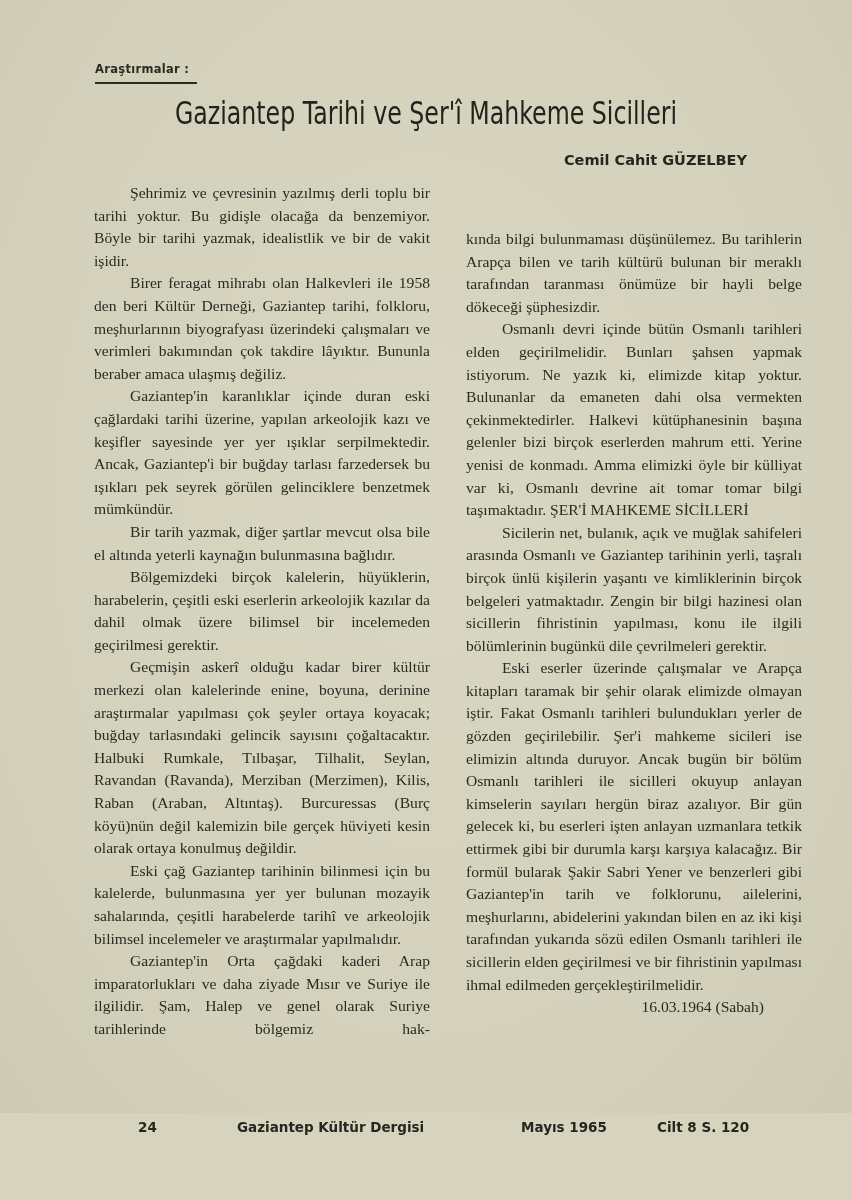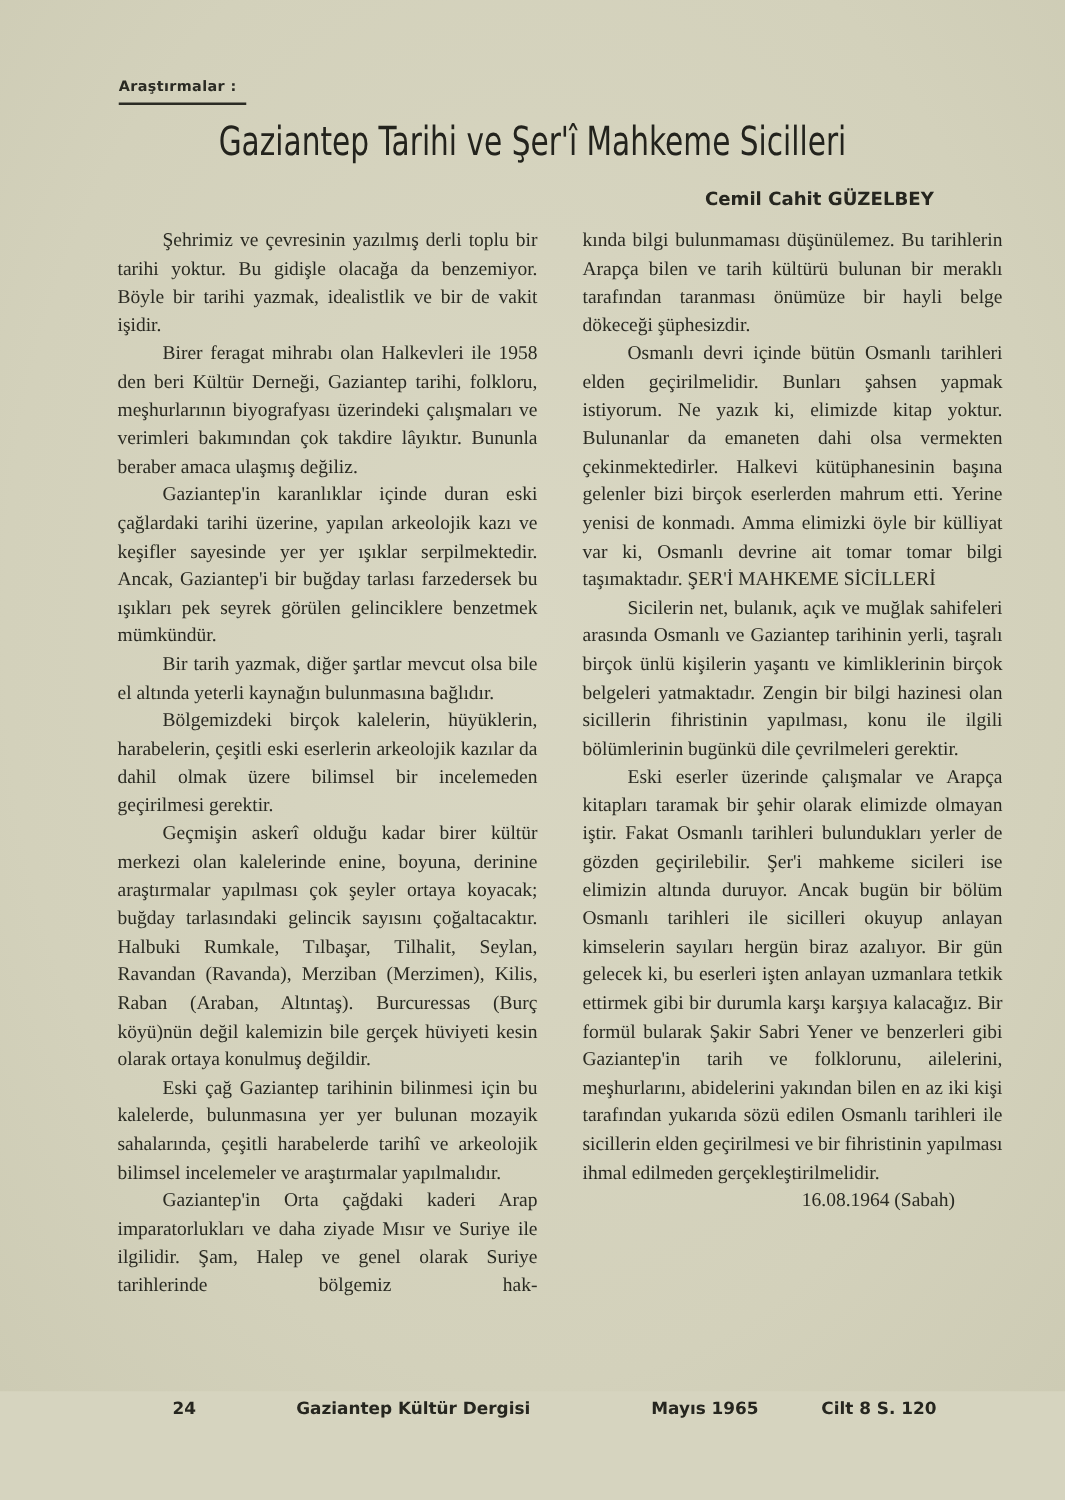--- a/index.html
+++ b/index.html
@@ -15,21 +15,21 @@
     .section-label { position: absolute; left: 95px; top: 62px; font-family: "DejaVu Sans", sans-serif;
       font-size: 11.5px; font-weight: bold; letter-spacing: 0.3px; color: #2b2b24; }
     .section-rule { position: absolute; left: 95px; top: 82px; width: 102px; height: 2px; background: #2b2b24; }
     .title { position: absolute; left: 0; width: 852px; top: 94px; text-align: center;
       font-family: "DejaVu Sans", sans-serif; font-size: 32px; color: #23231d;
       transform: scaleX(0.74); transform-origin: 426px 0; letter-spacing: 0px; }
     .author { position: absolute; right: 105px; top: 152px; font-family: "DejaVu Sans", sans-serif;
       font-size: 14.5px; font-weight: bold; color: #26261f; }
     .col { position: absolute; top: 182px; width: 336px; font-size: 15.6px; line-height: 22.6px; }
     .col.left { left: 94px; }
-    .col.right { left: 466px; }
+    .col.right { left: 466px; margin-top: 46px; }
     .col p { margin: 0; text-align: justify; }
     .col p.ind { text-indent: 36px; }
     .col .date { text-align: right; padding-right: 38px; }
     .footer { position: absolute; top: 1119px; font-family: "DejaVu Sans", sans-serif;
       font-size: 13.5px; font-weight: bold; color: #26261f; }
     .f-page { left: 108px; margin-left: 30px; }
     .f-mag { left: 237px; }
     .f-date { left: 521px; }
     .f-vol { left: 657px; text-align: right; }
   </style>
@@ -51,20 +51,20 @@
     <p class="ind">Geçmişin askerî olduğu kadar birer kültür merkezi olan kalelerinde enine, boyuna, derinine araştırmalar yapılması çok şeyler ortaya koyacak; buğday tarlasındaki gelincik sayısını çoğaltacaktır. Halbuki Rumkale, Tılbaşar, Tilhalit, Seylan, Ravandan (Ravanda), Merziban (Merzimen), Kilis, Raban (Araban, Altıntaş). Burcuressas (Burç köyü)nün değil kalemizin bile gerçek hüviyeti kesin olarak ortaya konulmuş değildir.</p>
     <p class="ind">Eski çağ Gaziantep tarihinin bilinmesi için bu kalelerde, bulunmasına yer yer bulunan mozayik sahalarında, çeşitli harabelerde tarihî ve arkeolojik bilimsel incelemeler ve araştırmalar yapılmalıdır.</p>
     <p class="ind" style="text-align-last: justify;">Gaziantep'in Orta çağdaki kaderi Arap imparatorlukları ve daha ziyade Mısır ve Suriye ile ilgilidir. Şam, Halep ve genel olarak Suriye tarihlerinde bölgemiz hak-</p>
   </div>
 
   <div class="col right">
     <p>kında bilgi bulunmaması düşünülemez. Bu tarihlerin Arapça bilen ve tarih kültürü bulunan bir meraklı tarafından taranması önümüze bir hayli belge dökeceği şüphesizdir.</p>
     <p class="ind">Osmanlı devri içinde bütün Osmanlı tarihleri elden geçirilmelidir. Bunları şahsen yapmak istiyorum. Ne yazık ki, elimizde kitap yoktur. Bulunanlar da emaneten dahi olsa vermekten çekinmektedirler. Halkevi kütüphanesinin başına gelenler bizi birçok eserlerden mahrum etti. Yerine yenisi de konmadı. Amma elimizki öyle bir külliyat var ki, Osmanlı devrine ait tomar tomar bilgi taşımaktadır. ŞER'İ MAHKEME SİCİLLERİ</p>
     <p class="ind">Sicilerin net, bulanık, açık ve muğlak sahifeleri arasında Osmanlı ve Gaziantep tarihinin yerli, taşralı birçok ünlü kişilerin yaşantı ve kimliklerinin birçok belgeleri yatmaktadır. Zengin bir bilgi hazinesi olan sicillerin fihristinin yapılması, konu ile ilgili bölümlerinin bugünkü dile çevrilmeleri gerektir.</p>
     <p class="ind">Eski eserler üzerinde çalışmalar ve Arapça kitapları taramak bir şehir olarak elimizde olmayan iştir. Fakat Osmanlı tarihleri bulundukları yerler de gözden geçirilebilir. Şer'i mahkeme sicileri ise elimizin altında duruyor. Ancak bugün bir bölüm Osmanlı tarihleri ile sicilleri okuyup anlayan kimselerin sayıları hergün biraz azalıyor. Bir gün gelecek ki, bu eserleri işten anlayan uzmanlara tetkik ettirmek gibi bir durumla karşı karşıya kalacağız. Bir formül bularak Şakir Sabri Yener ve benzerleri gibi Gaziantep'in tarih ve folklorunu, ailelerini, meşhurlarını, abidelerini yakından bilen en az iki kişi tarafından yukarıda sözü edilen Osmanlı tarihleri ile sicillerin elden geçirilmesi ve bir fihristinin yapılması ihmal edilmeden gerçekleştirilmelidir.</p>
-    <p class="date">16.08.1964 (Sabah)</p>
+    <p class="date">16.03.1964 (Sabah)</p>
   </div>
 
   <div class="footer f-page">24</div>
   <div class="footer f-mag">Gaziantep Kültür Dergisi</div>
   <div class="footer f-date">Mayıs 1965</div>
   <div class="footer f-vol">Cilt 8 S. 120</div>
 </div>
 
 </body></html>

